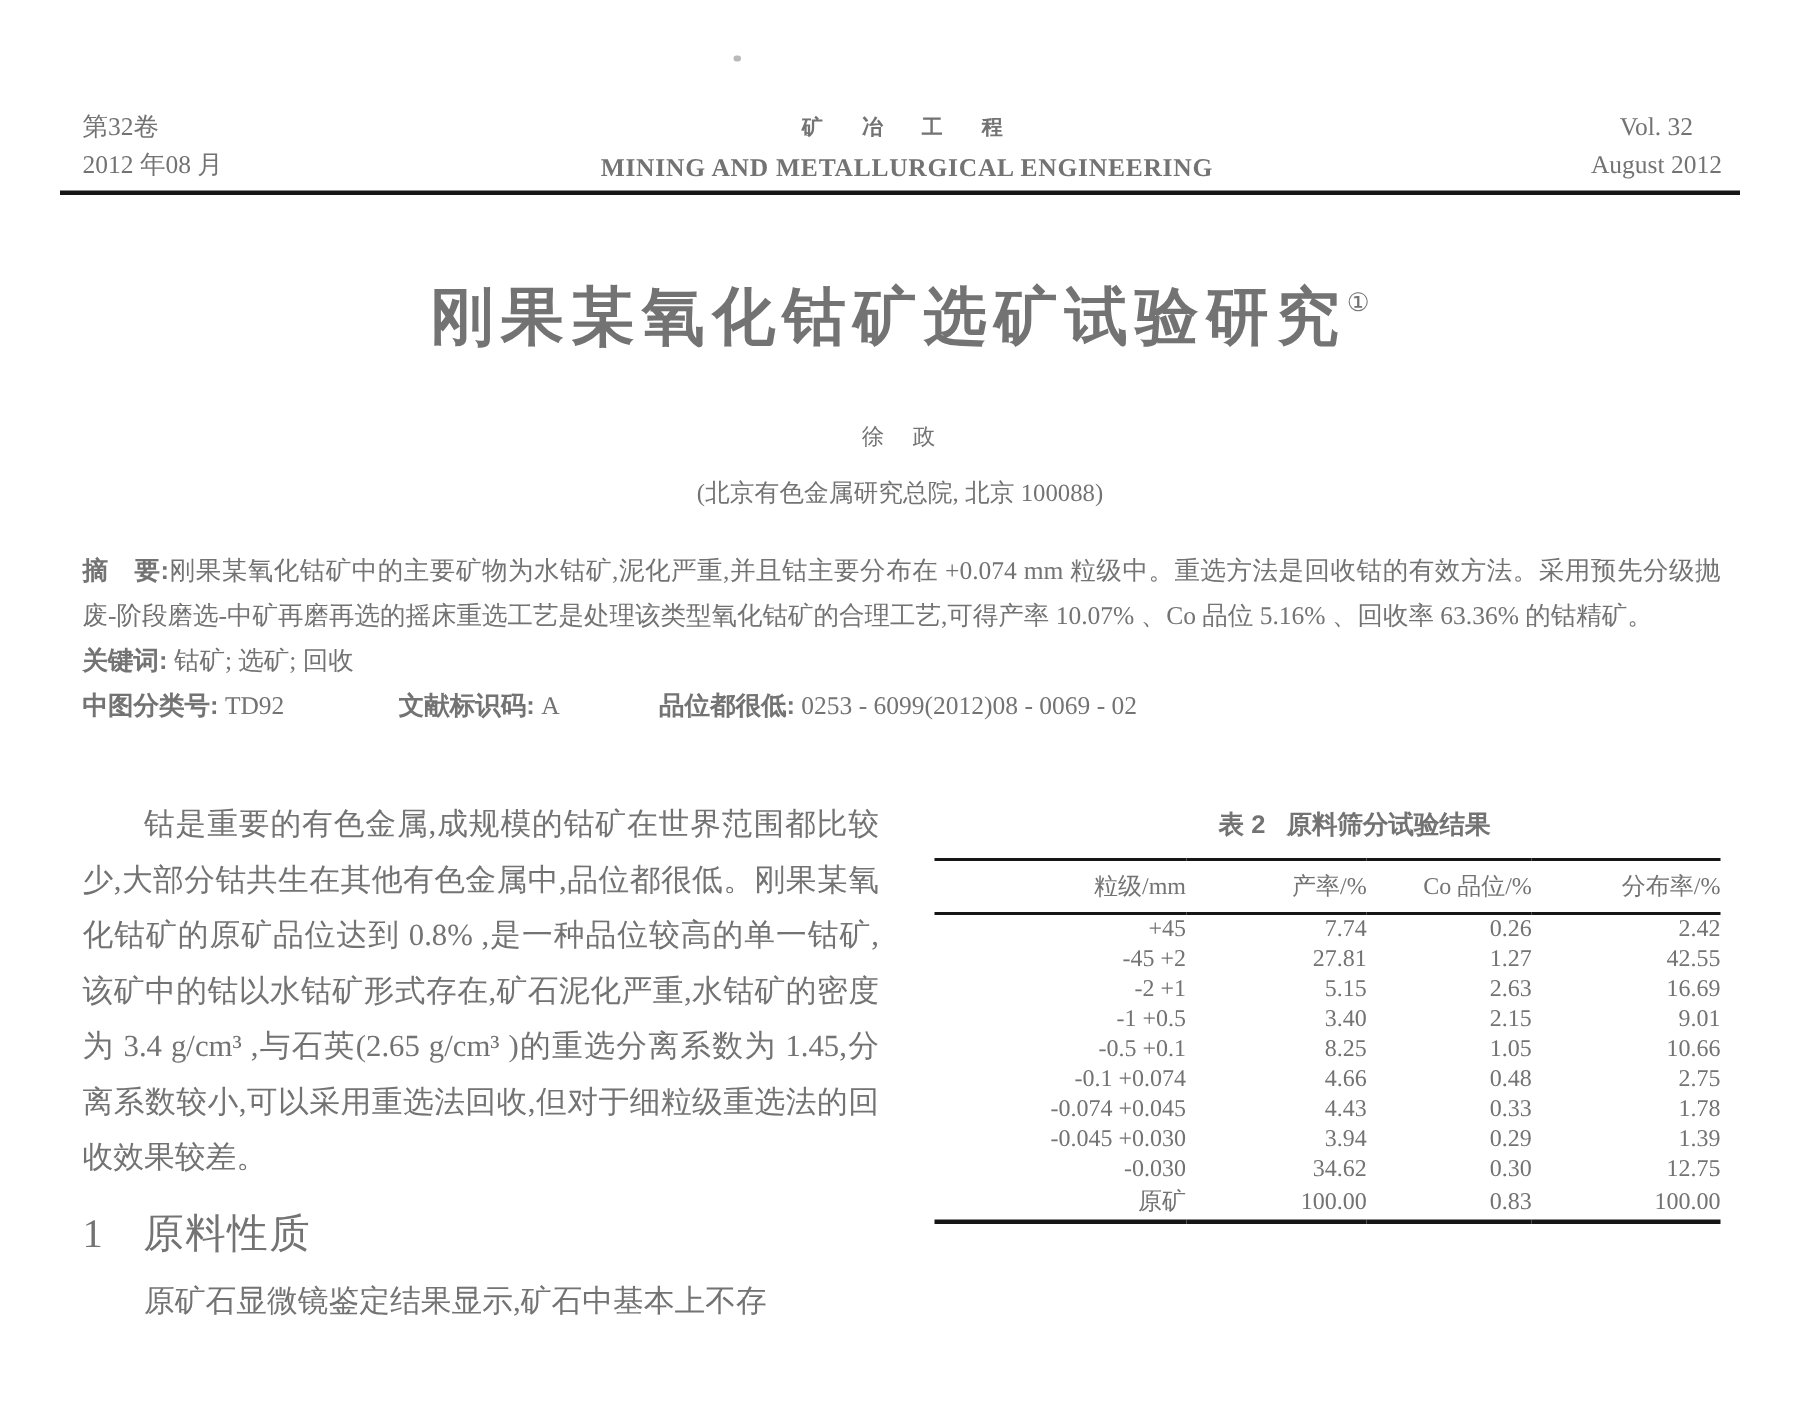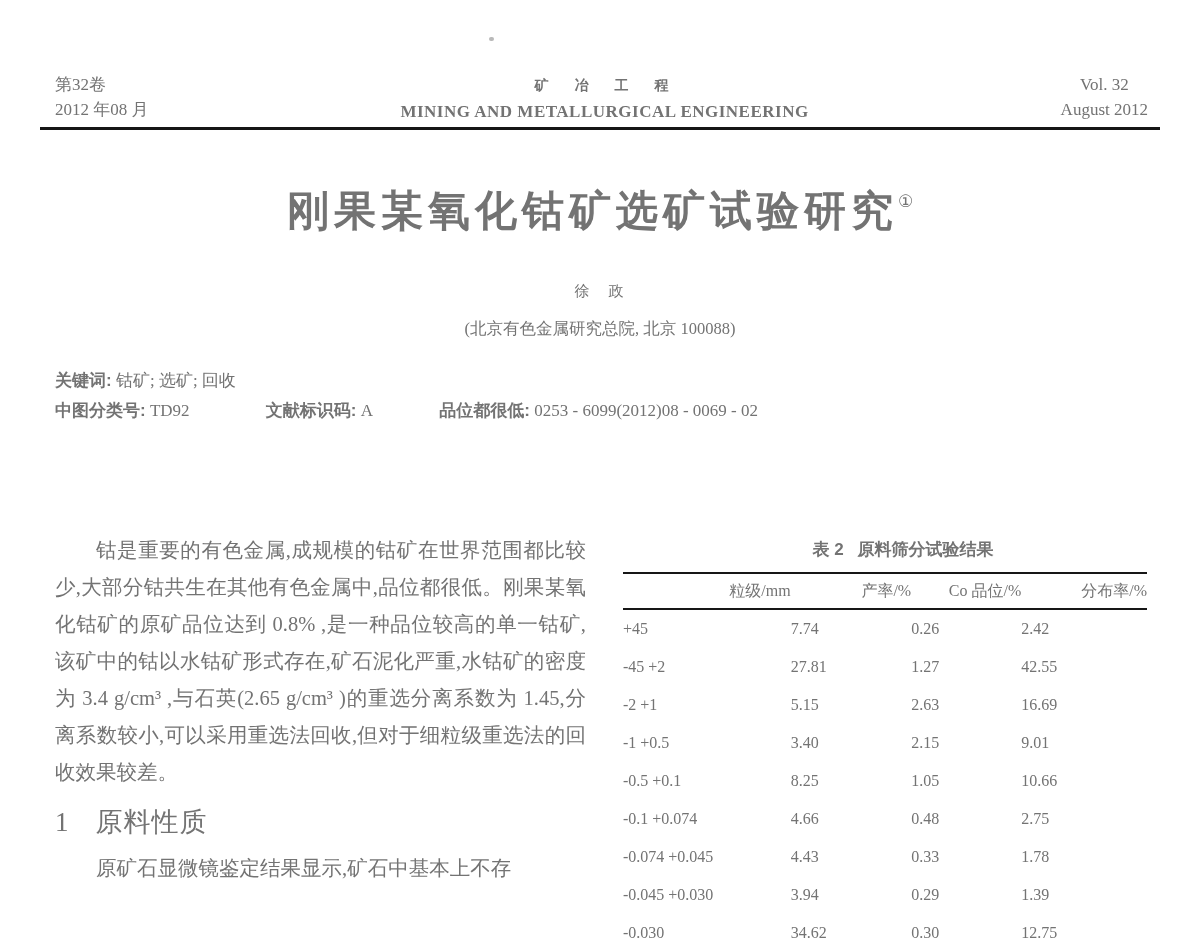--- a/index.html
+++ b/index.html
@@ -47,21 +47,21 @@
   .section-heading .sec-no { margin-right:26px; }
 
   .col-right { width:524px; }
   .table-caption { text-align:center; font-size:17px; font-weight:bold;
                    font-family:"Liberation Sans","DejaVu Sans",sans-serif;
                    margin-top:6px; margin-bottom:11px; }
   .table-caption .cap-label { margin-right:14px;margin-left:36px; }
   table.data { width:100%; border-collapse:collapse; font-size:16px;
                border-top:2px solid #161616; border-bottom:3px solid #161616; }
   table.data th { font-weight:normal; padding:7px 0 6px 0; border-bottom:2px solid #161616; text-align:right; }
-  table.data td { padding:10px 0; text-align:left; }
+  table.data td { padding:1px 0; text-align:right; }
   .c1 { width:32%; } .c2 { width:23%; } .c3 { width:21%; } .c4 { width:24%; }
 </style>
 </head>
 <body>
 
 <div class="page">
   <div class="scan-speck"></div>
 
   <div class="header">
     <div class="header-left">
@@ -77,20 +77,21 @@
       <div>August 2012</div>
     </div>
   </div>
   <div class="header-rule"></div>
 
   <div class="article-title"><span>刚果某氧化钴矿选矿试验研究</span><sup>①</sup></div>
   <div class="author">徐　政</div>
   <div class="affiliation">(北京有色金属研究总院, 北京 100088)</div>
 
   <div class="meta">
+    <div class="abstract"><span class="label">摘　要:</span><span>刚果某氧化钴矿中的主要矿物为水钴矿,泥化严重,并且钴主要分布在 +0.074 mm 粒级中。重选方法是回收钴的有效方法。采用预先分级抛废-阶段磨选-中矿再磨再选的摇床重选工艺是处理该类型氧化钴矿的合理工艺,可得产率 10.07% 、Co 品位 5.16% 、回收率 63.36% 的钴精矿。</span></div>
     <div class="keywords-line"><span class="label">关键词:</span> <span>钴矿; 选矿; 回收</span></div>
     <div class="clc-line">
       <span class="pair gap1"><span class="label">中图分类号:</span> <span>TD92</span></span>
       <span class="pair gap2"><span class="label">文献标识码:</span> <span>A</span></span>
       <span class="pair"><span class="label">品位都很低:</span> <span>0253 - 6099(2012)08 - 0069 - 02</span></span>
     </div>
   </div>
 
   <div class="columns">
     <div class="col-left">

